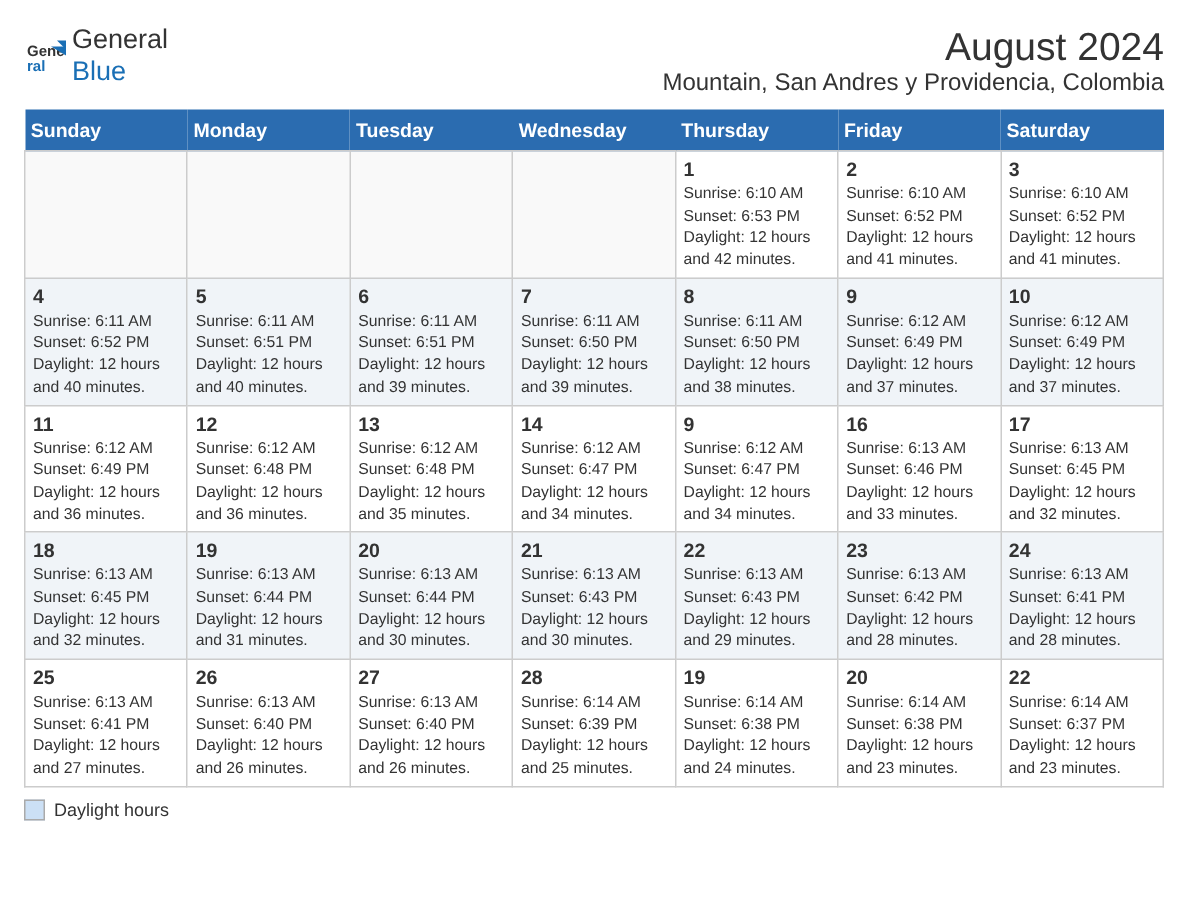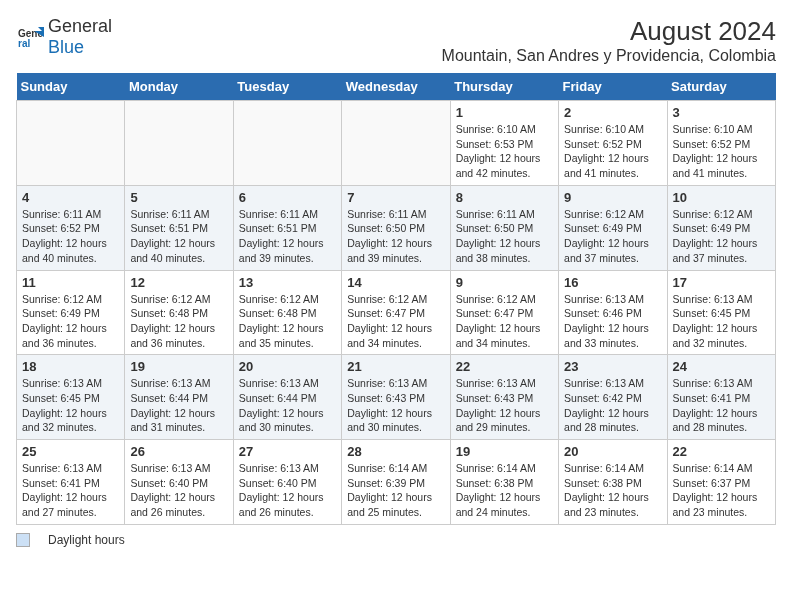--- a/index.html
+++ b/index.html
@@ -76,21 +76,21 @@
     tr:nth-child(odd) td:not(.empty) {
       background: #fff;
     }
     tr:nth-child(even) td:not(.empty) {
       background: #f0f4f8;
     }
     .legend {
       margin-top: 8px;
       display: flex;
       align-items: center;
-      gap: 18px;
+      gap: 6px;
     }
     .legend-box {
       width: 14px;
       height: 14px;
       background: #cce0f5;
       border: 1px solid #aaa;
       display: inline-block;
     }
     .legend-text {
       font-size: 12px;

